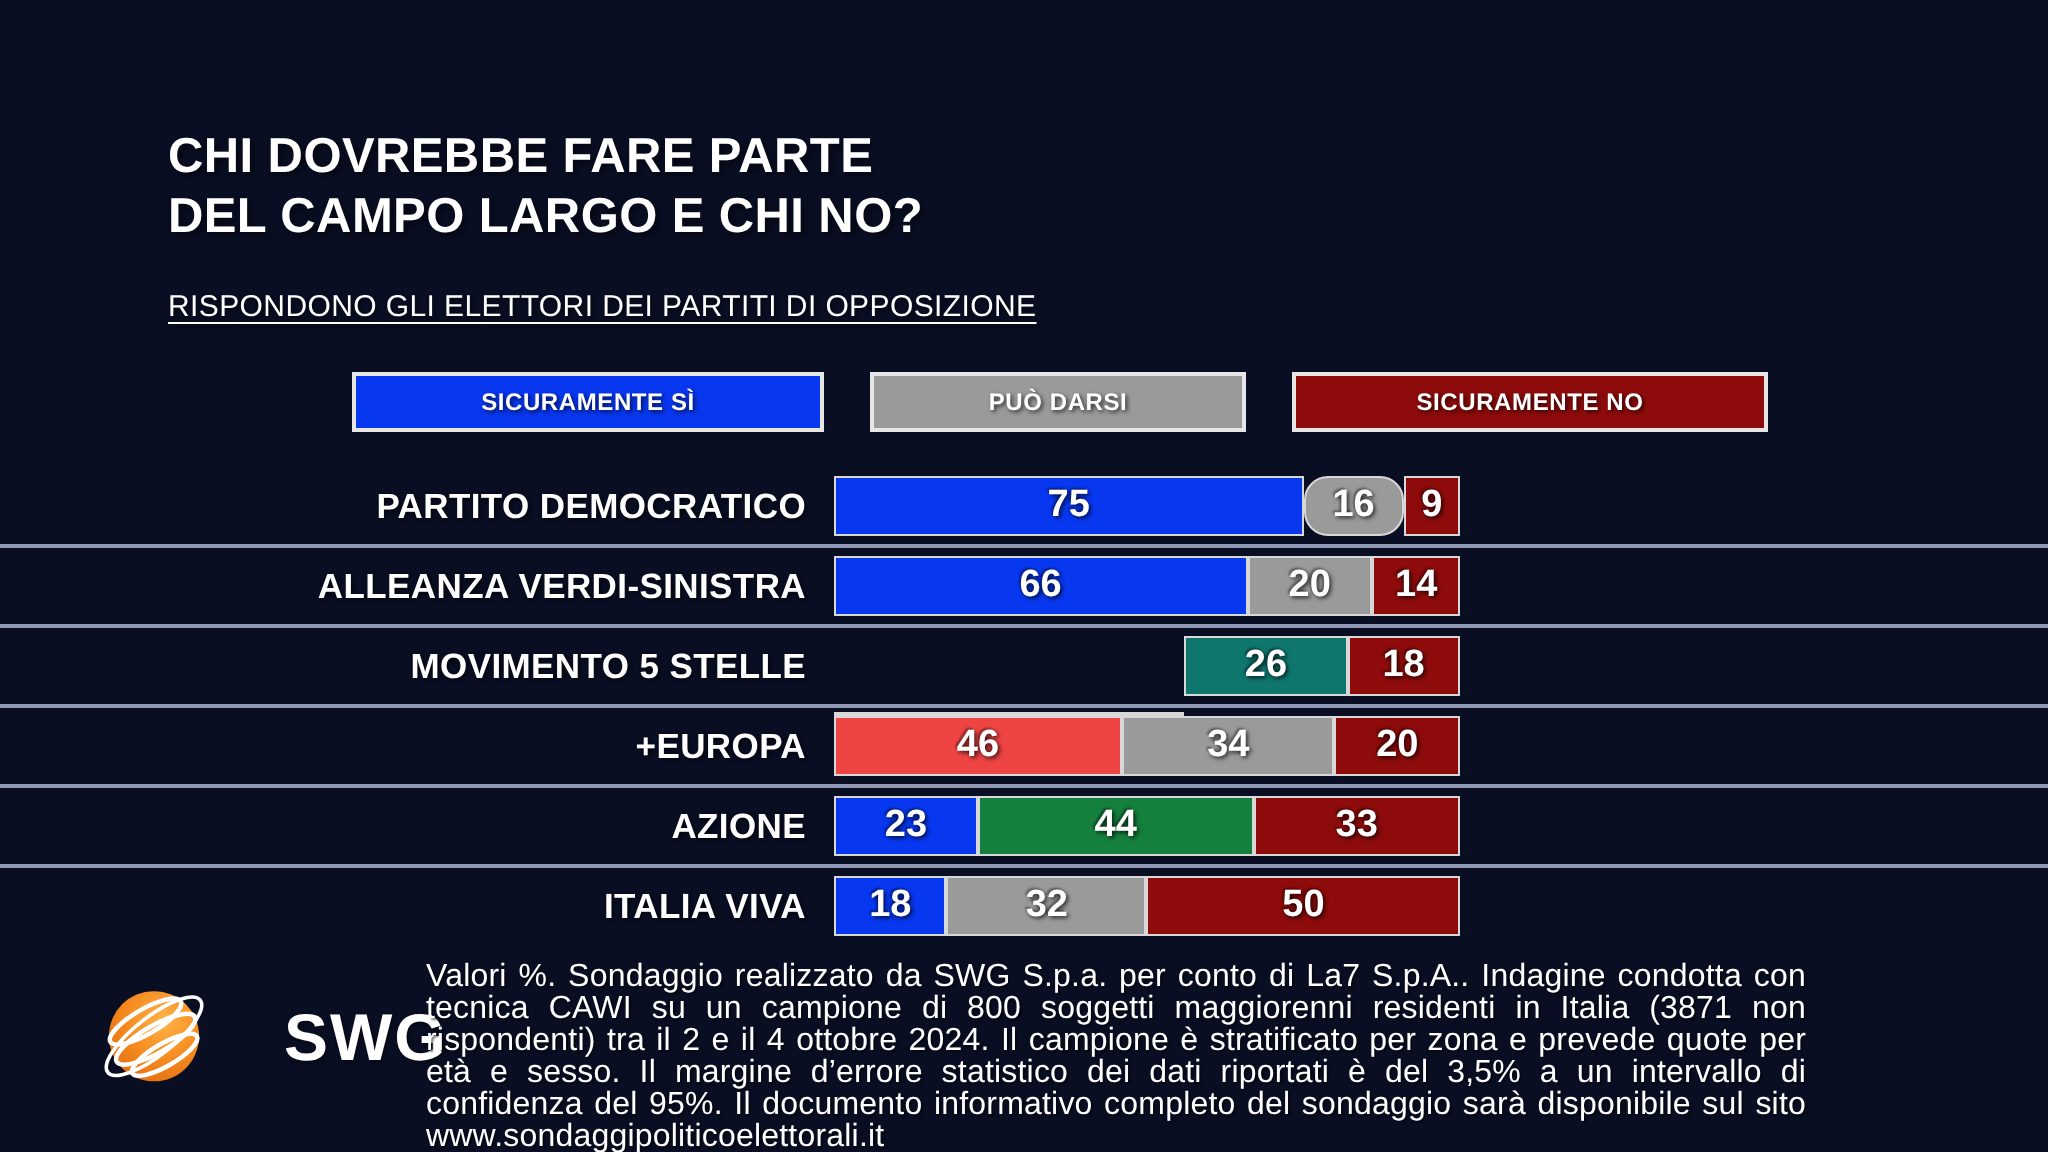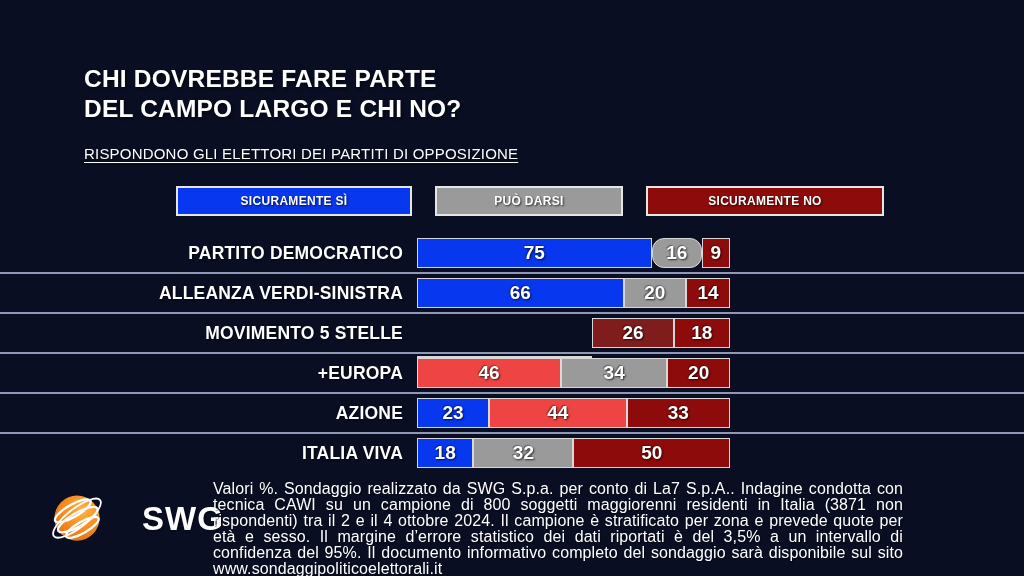--- a/index.html
+++ b/index.html
@@ -99,37 +99,37 @@
       <div class="bar">
         <div class="seg" style="width: 66%; background: rgb(8, 55, 240);">66</div>
         <div class="seg" style="width: 20%; background: rgb(154, 154, 154);">20</div>
         <div class="seg" style="width: 14%; background: rgb(142, 11, 11);">14</div>
       </div>
     </div>
     <div class="row separated">
       <div class="row-label">MOVIMENTO 5 STELLE</div>
       <div class="bar">
         <div class="seg" style="width: 56%; background: rgb(8, 55, 240); margin-top: 38px;">56</div>
-        <div class="seg" style="width: 26%; background: #7f1d1d;">26</div>
+        <div class="seg" style="width: 26%; background: #0f766e;">26</div>
         <div class="seg" style="width: 18%; background: rgb(142, 11, 11);">18</div>
       </div>
     </div>
     <div class="row separated">
       <div class="row-label">+EUROPA</div>
       <div class="bar">
         <div class="seg" style="width: 46%; background: #ef4444;">46</div>
         <div class="seg" style="width: 34%; background: rgb(154, 154, 154);">34</div>
         <div class="seg" style="width: 20%; background: rgb(142, 11, 11);">20</div>
       </div>
     </div>
     <div class="row separated">
       <div class="row-label">AZIONE</div>
       <div class="bar">
         <div class="seg" style="width: 23%; background: rgb(8, 55, 240);">23</div>
-        <div class="seg" style="width: 44%; background: #ef4444;">44</div>
+        <div class="seg" style="width: 44%; background: #15803d;">44</div>
         <div class="seg" style="width: 33%; background: rgb(142, 11, 11);">33</div>
       </div>
     </div>
     <div class="row">
       <div class="row-label">ITALIA VIVA</div>
       <div class="bar">
         <div class="seg" style="width: 18%; background: rgb(8, 55, 240);">18</div>
         <div class="seg" style="width: 32%; background: rgb(154, 154, 154);">32</div>
         <div class="seg" style="width: 50%; background: rgb(142, 11, 11);">50</div>
       </div>

